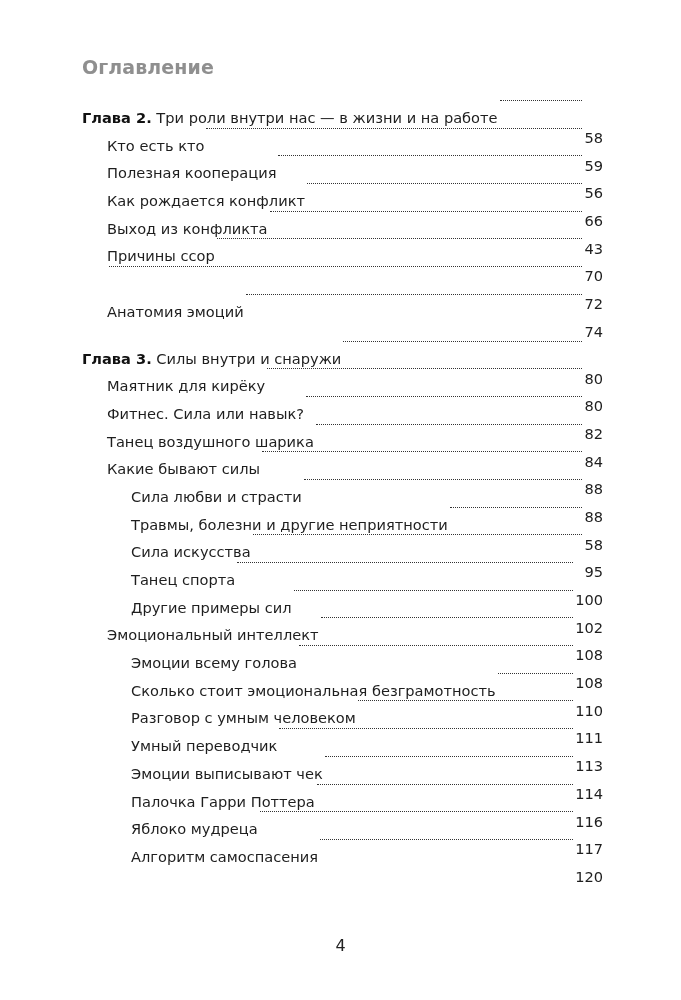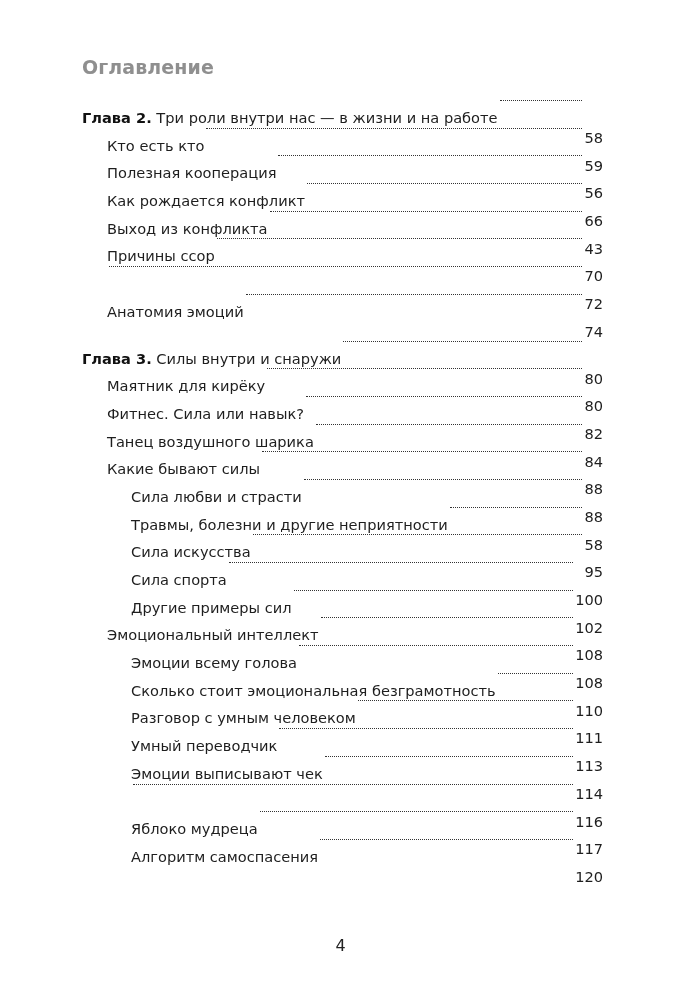--- a/index.html
+++ b/index.html
@@ -112,21 +112,21 @@
       <span class="title">Травмы, болезни и другие неприятности</span>
       <span class="leader"></span>
       <span class="page">58</span>
     </div>
     <div class="toc-row lvl2">
       <span class="title">Сила искусства</span>
       <span class="leader"></span>
       <span class="page">95</span>
     </div>
     <div class="toc-row lvl2">
-      <span class="title">Сила спорта</span>
+      <span class="title">Танец спорта</span>
       <span class="leader"></span>
       <span class="page">100</span>
     </div>
     <div class="toc-row lvl2">
       <span class="title">Другие примеры сил</span>
       <span class="leader"></span>
       <span class="page">102</span>
     </div>
     <div class="toc-row lvl1">
       <span class="title">Эмоциональный интеллект</span>
@@ -152,20 +152,21 @@
       <span class="title">Умный переводчик</span>
       <span class="leader"></span>
       <span class="page">113</span>
     </div>
     <div class="toc-row lvl2">
       <span class="title">Эмоции выписывают чек</span>
       <span class="leader"></span>
       <span class="page">114</span>
     </div>
     <div class="toc-row lvl2">
+      <span class="title">Палочка Гарри Поттера</span>
       <span class="leader"></span>
       <span class="page">116</span>
     </div>
     <div class="toc-row lvl2">
       <span class="title">Яблоко мудреца</span>
       <span class="leader"></span>
       <span class="page">117</span>
     </div>
     <div class="toc-row lvl2">
       <span class="title">Алгоритм самоспасения</span>

